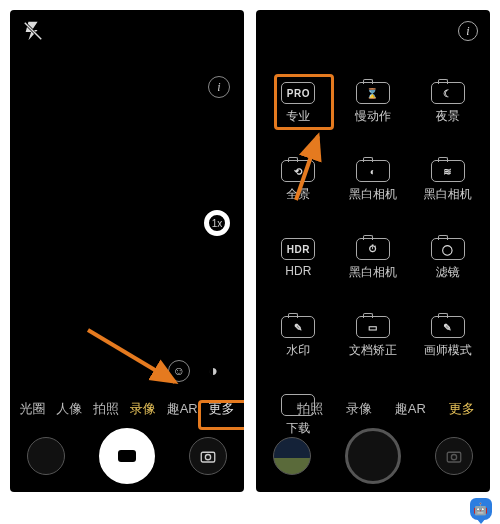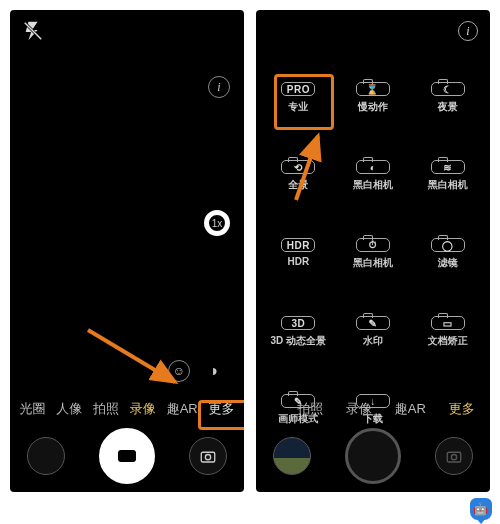--- a/index.html
+++ b/index.html
@@ -21,23 +21,23 @@
   .thumb-img { background: linear-gradient(180deg,#142238 55%,#5a6a3a 55%); }
   .shutter { width:56px; height:56px; border-radius:50%; border:3px solid #fff; background:#fff; display:flex; align-items:center; justify-content:center; }
   .shutter.rec { background:#fff; }
   .shutter.rec::after { content:""; width:18px; height:12px; background:#000; border-radius:3px; display:block; position:relative; }
   .shutter.rec::before { content:""; display:none; }
   .shutter.plain { background:#111; border-color:#555; }
   .switchcam { width:38px; height:38px; border-radius:50%; border:1px solid #555; background:#111; display:flex;align-items:center;justify-content:center; color:#ccc; font-size:18px; }
 
   .grid-modes { position:absolute; top:66px; left:0; right:0; bottom:140px; padding: 6px 6px; display:grid; grid-template-columns: repeat(3,1fr); grid-auto-rows: 72px; gap: 6px 2px; justify-items:center; align-items:start; }
   .modecell { display:flex; flex-direction:column; align-items:center; gap:4px; width:100%; }
-  .modecell .box { width:34px; height:14px; border:1px solid #aaa; border-radius:5px; display:flex; align-items:center; justify-content:center; font-size:10px; font-weight:600; color:#ddd; letter-spacing:0.5px; position:relative; }
+  .modecell .box { width:34px; height:22px; border:1px solid #aaa; border-radius:5px; display:flex; align-items:center; justify-content:center; font-size:10px; font-weight:600; color:#ddd; letter-spacing:0.5px; position:relative; }
   .modecell .box.camera::before { content:""; position:absolute; top:-4px; left:6px; width:8px; height:4px; border:1px solid #aaa; border-bottom:none; border-radius:2px 2px 0 0; }
-  .modecell .lbl { font-size:10px; color:#ccc; white-space:nowrap;font-weight:bold; }
+  .modecell .lbl { font-size:12px; color:#ccc; white-space:nowrap; }
 
   .orange-box { position:absolute; border:3px solid #e57a1f; border-radius:4px; pointer-events:none; }
   .arrow { position:absolute; pointer-events:none; }
   .arrow svg { width:100%; height:100%; }
 
   .watermark { position:absolute; right:8px; bottom:4px; display:flex; align-items:center; gap:4px; font-size:13px; color:#2b7de0; font-weight:600; }
   .wm-icon { width:22px; height:22px; background:#2b7de0; border-radius:6px 6px 8px 8px; display:flex; align-items:center; justify-content:center; color:#fff; font-size:12px; position:relative; }
   .wm-icon::after{content:""; position:absolute; bottom:-4px; left:50%; transform:translateX(-50%); border-left:5px solid transparent; border-right:5px solid transparent; border-top:6px solid #2b7de0;}
 </style>
 </head>
@@ -159,24 +159,20 @@
           </div>
           <div class="lbl">黑白相机</div>
         </div>
       <div class="modecell">
           <div class="box camera">
             <span>◯</span>
           </div>
           <div class="lbl">滤镜</div>
         </div>
       <div class="modecell">
-          <div class="box">3D</div>
-          <div class="lbl">3D 动态全景</div>
-        </div>
-      <div class="modecell">
           <div class="box camera">
             <span>✎</span>
           </div>
           <div class="lbl">水印</div>
         </div>
       <div class="modecell">
           <div class="box camera">
             <span>▭</span>
           </div>
           <div class="lbl">文档矫正</div>

